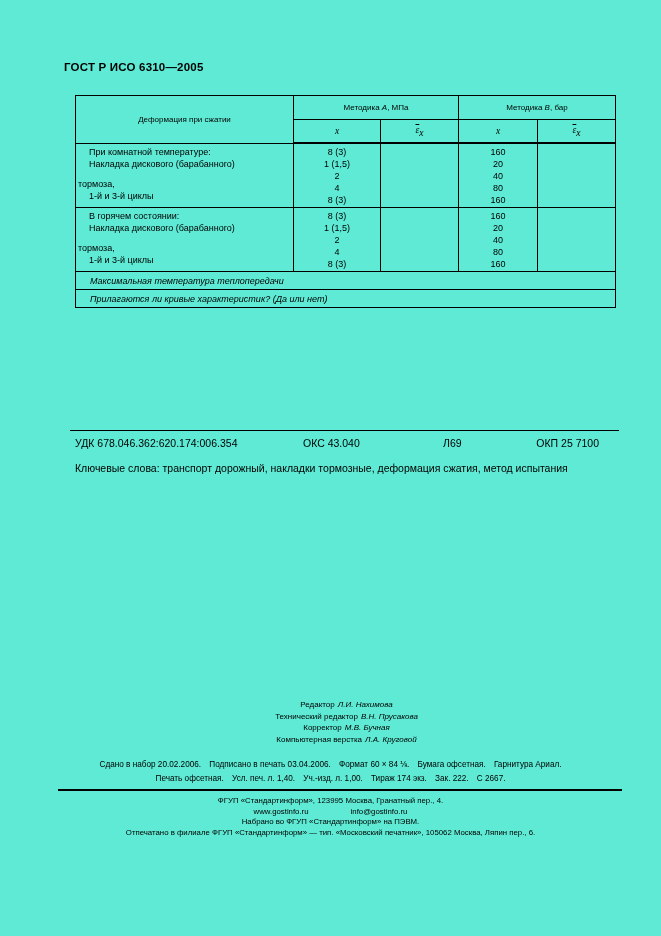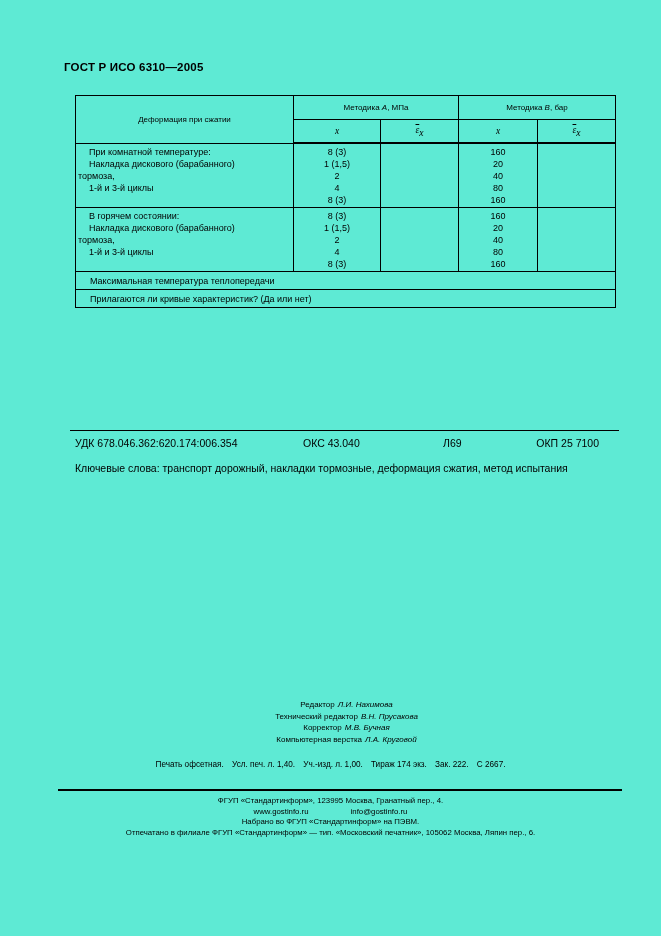--- a/index.html
+++ b/index.html
@@ -29,25 +29,26 @@
   .spec .h1{height:23px;}
   .spec .h2{height:22px;}
   .spec .subhead{border-bottom:2px solid #000;}
   .math{font-family:"Liberation Serif", serif;font-style:italic;font-size:9.5px;}
   .ov{text-decoration:overline;}
   .spec .body-row td{
     height:61px;vertical-align:top;padding-top:2px;
     font-size:9px;line-height:12px;
   }
   .lbl-line{padding-left:13px;}
-  .lbl-line.flush{padding-left:2px;}
+  .lbl-line.flush{padding-left:2px;margin-top:8px;}
   .val-line{text-align:center;}
   .spec .span-row td{
     height:17px;vertical-align:middle;padding-left:14px;
     font-size:9px;
+    font-style:italic;
   }
   
   .rule-top{position:absolute;left:70px;top:430px;width:549px;height:1px;background:#000;}
   .rule-bottom{position:absolute;left:58px;top:789px;width:564px;height:2px;background:#000;}
   
   .codes{position:absolute;left:75px;top:437px;width:540px;height:13px;font-size:10.5px;}
   .codes span{position:absolute;top:0;white-space:nowrap;}
   .c-udk{left:0;}
   .c-oks{left:228px;}
   .c-cls{left:368px;}
@@ -163,20 +164,21 @@
   <div class="keywords">Ключевые слова: транспорт дорожный, накладки тормозные, деформация сжатия, метод испытания</div>
 
   <div class="staff">
     <div><span class="role">Редактор</span><i>Л.И. Нахимова</i></div>
     <div><span class="role">Технический редактор</span><i>В.Н. Прусакова</i></div>
     <div><span class="role">Корректор</span><i>М.В. Бучная</i></div>
     <div><span class="role">Компьютерная верстка</span><i>Л.А. Круговой</i></div>
   </div>
 
   <div class="imprint">
+    <div>Сдано в набор 20.02.2006. Подписано в печать 03.04.2006. Формат 60 × 84 ⅛. Бумага офсетная. Гарнитура Ариал.</div>
     <div>Печать офсетная. Усл. печ. л. 1,40. Уч.-изд. л. 1,00. Тираж 174 экз. Зак. 222. С 2667.</div>
   </div>
 
   <div class="rule-bottom"></div>
 
   <div class="publisher">
     <div>ФГУП «Стандартинформ», 123995 Москва, Гранатный пер., 4.</div>
     <div><span>www.gostinfo.ru</span><span class="pub-gap"></span><span>info@gostinfo.ru</span></div>
     <div>Набрано во ФГУП «Стандартинформ» на ПЭВМ.</div>
     <div>Отпечатано в филиале ФГУП «Стандартинформ» — тип. «Московский печатник», 105062  Москва, Ляпин пер., 6.</div>

